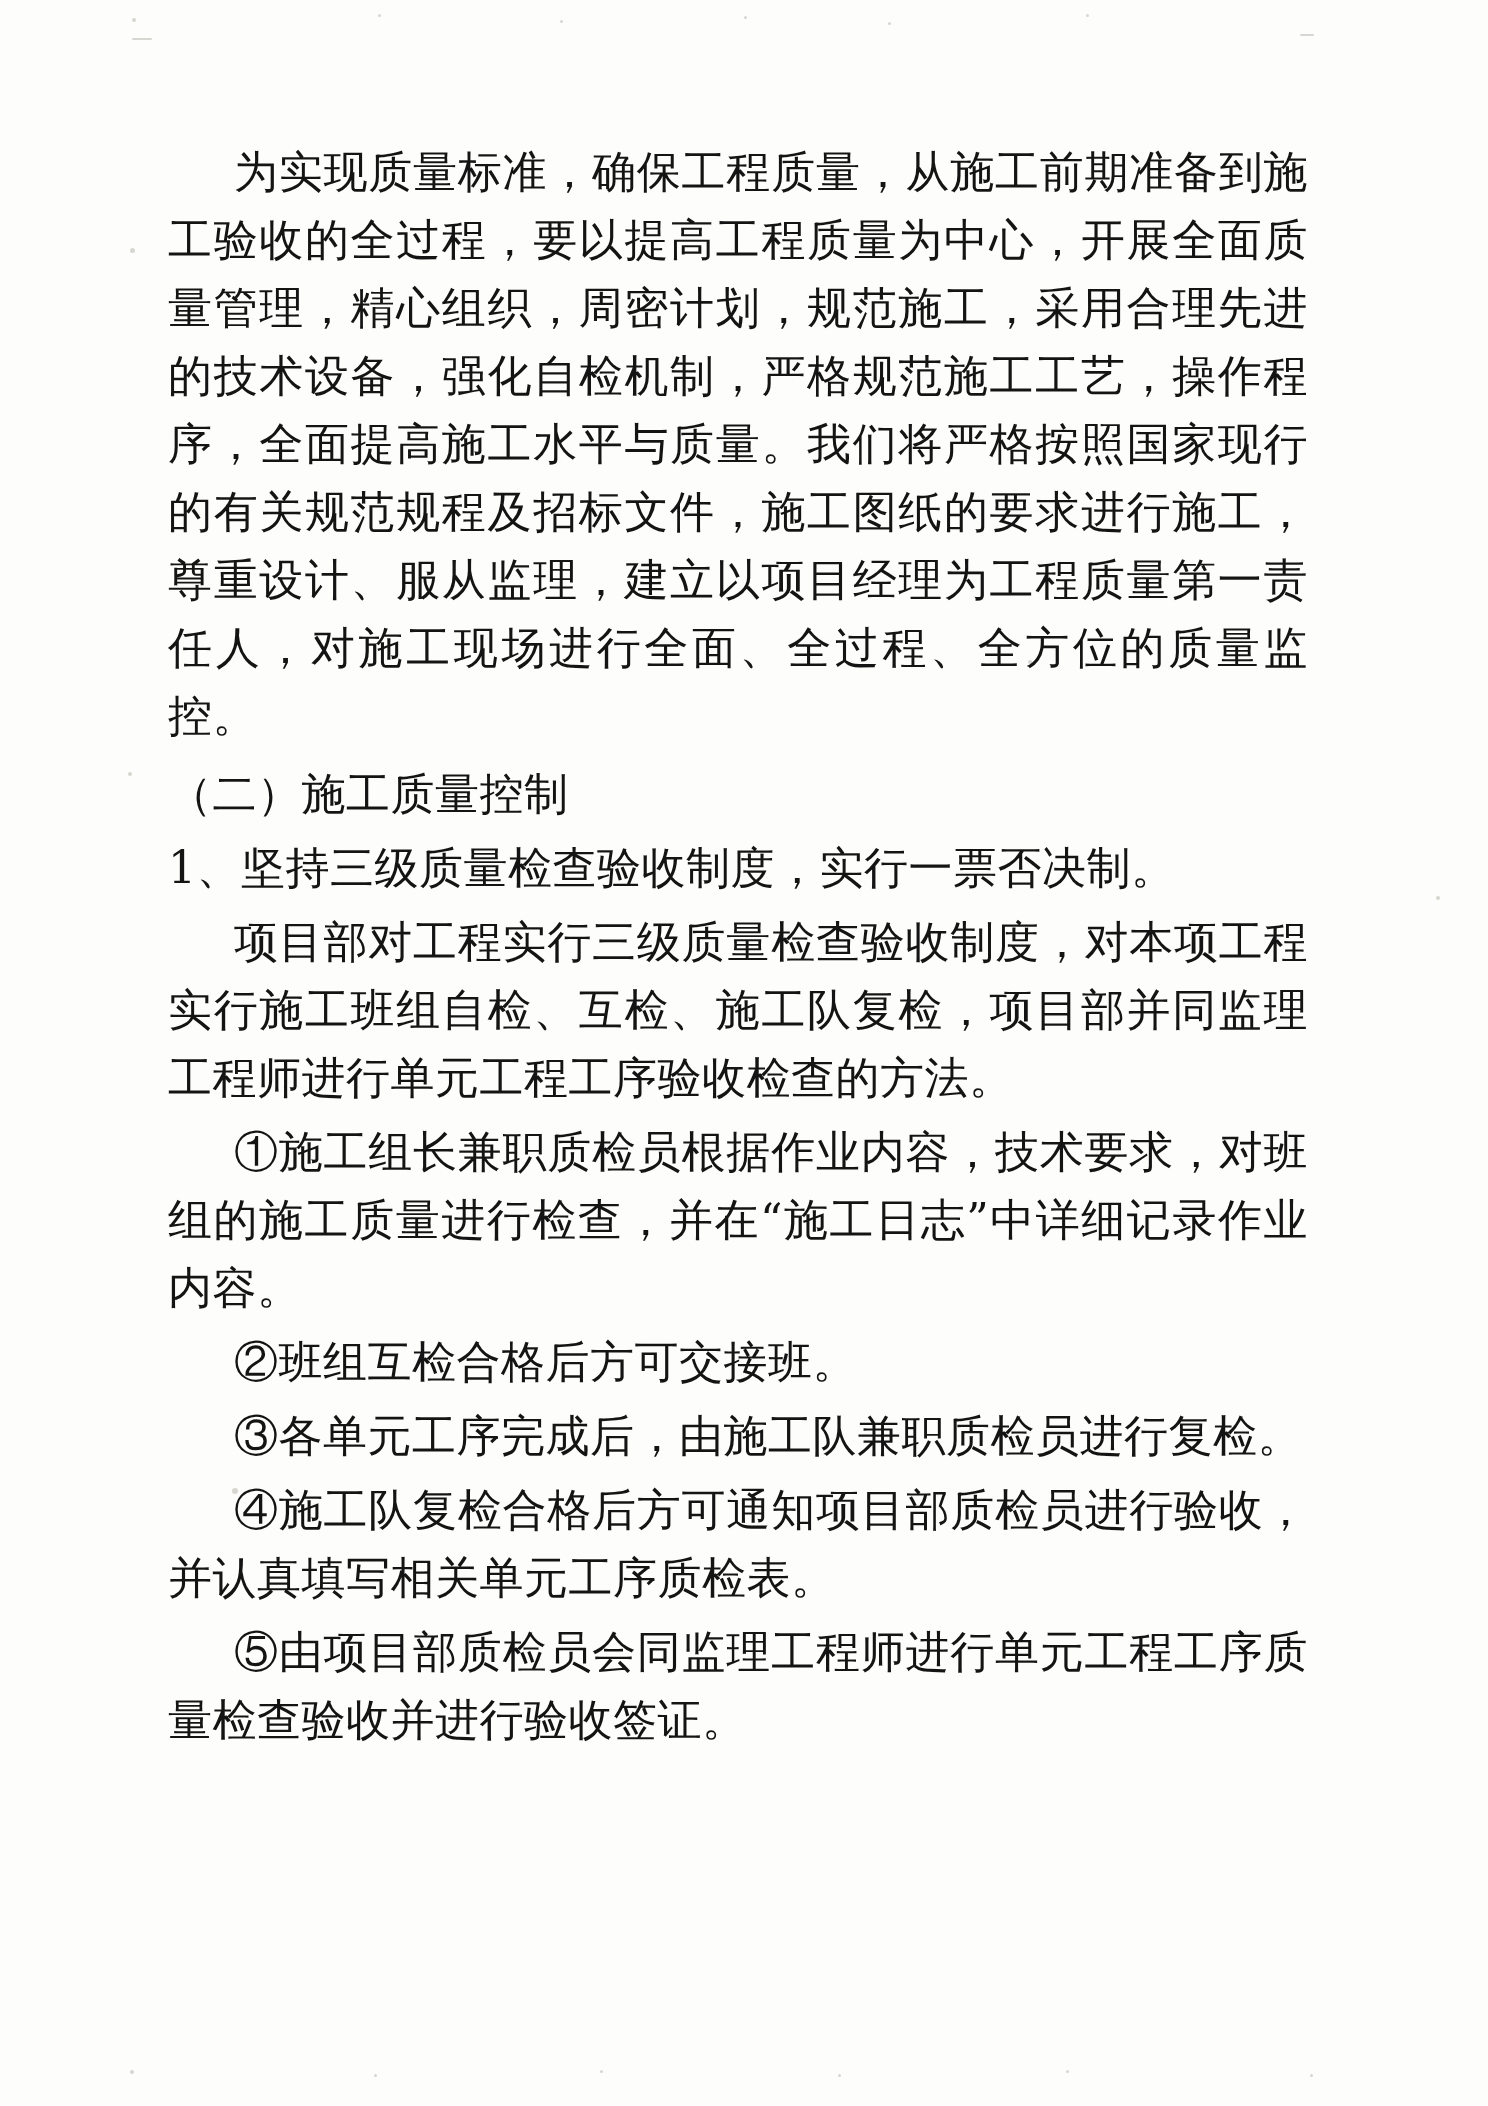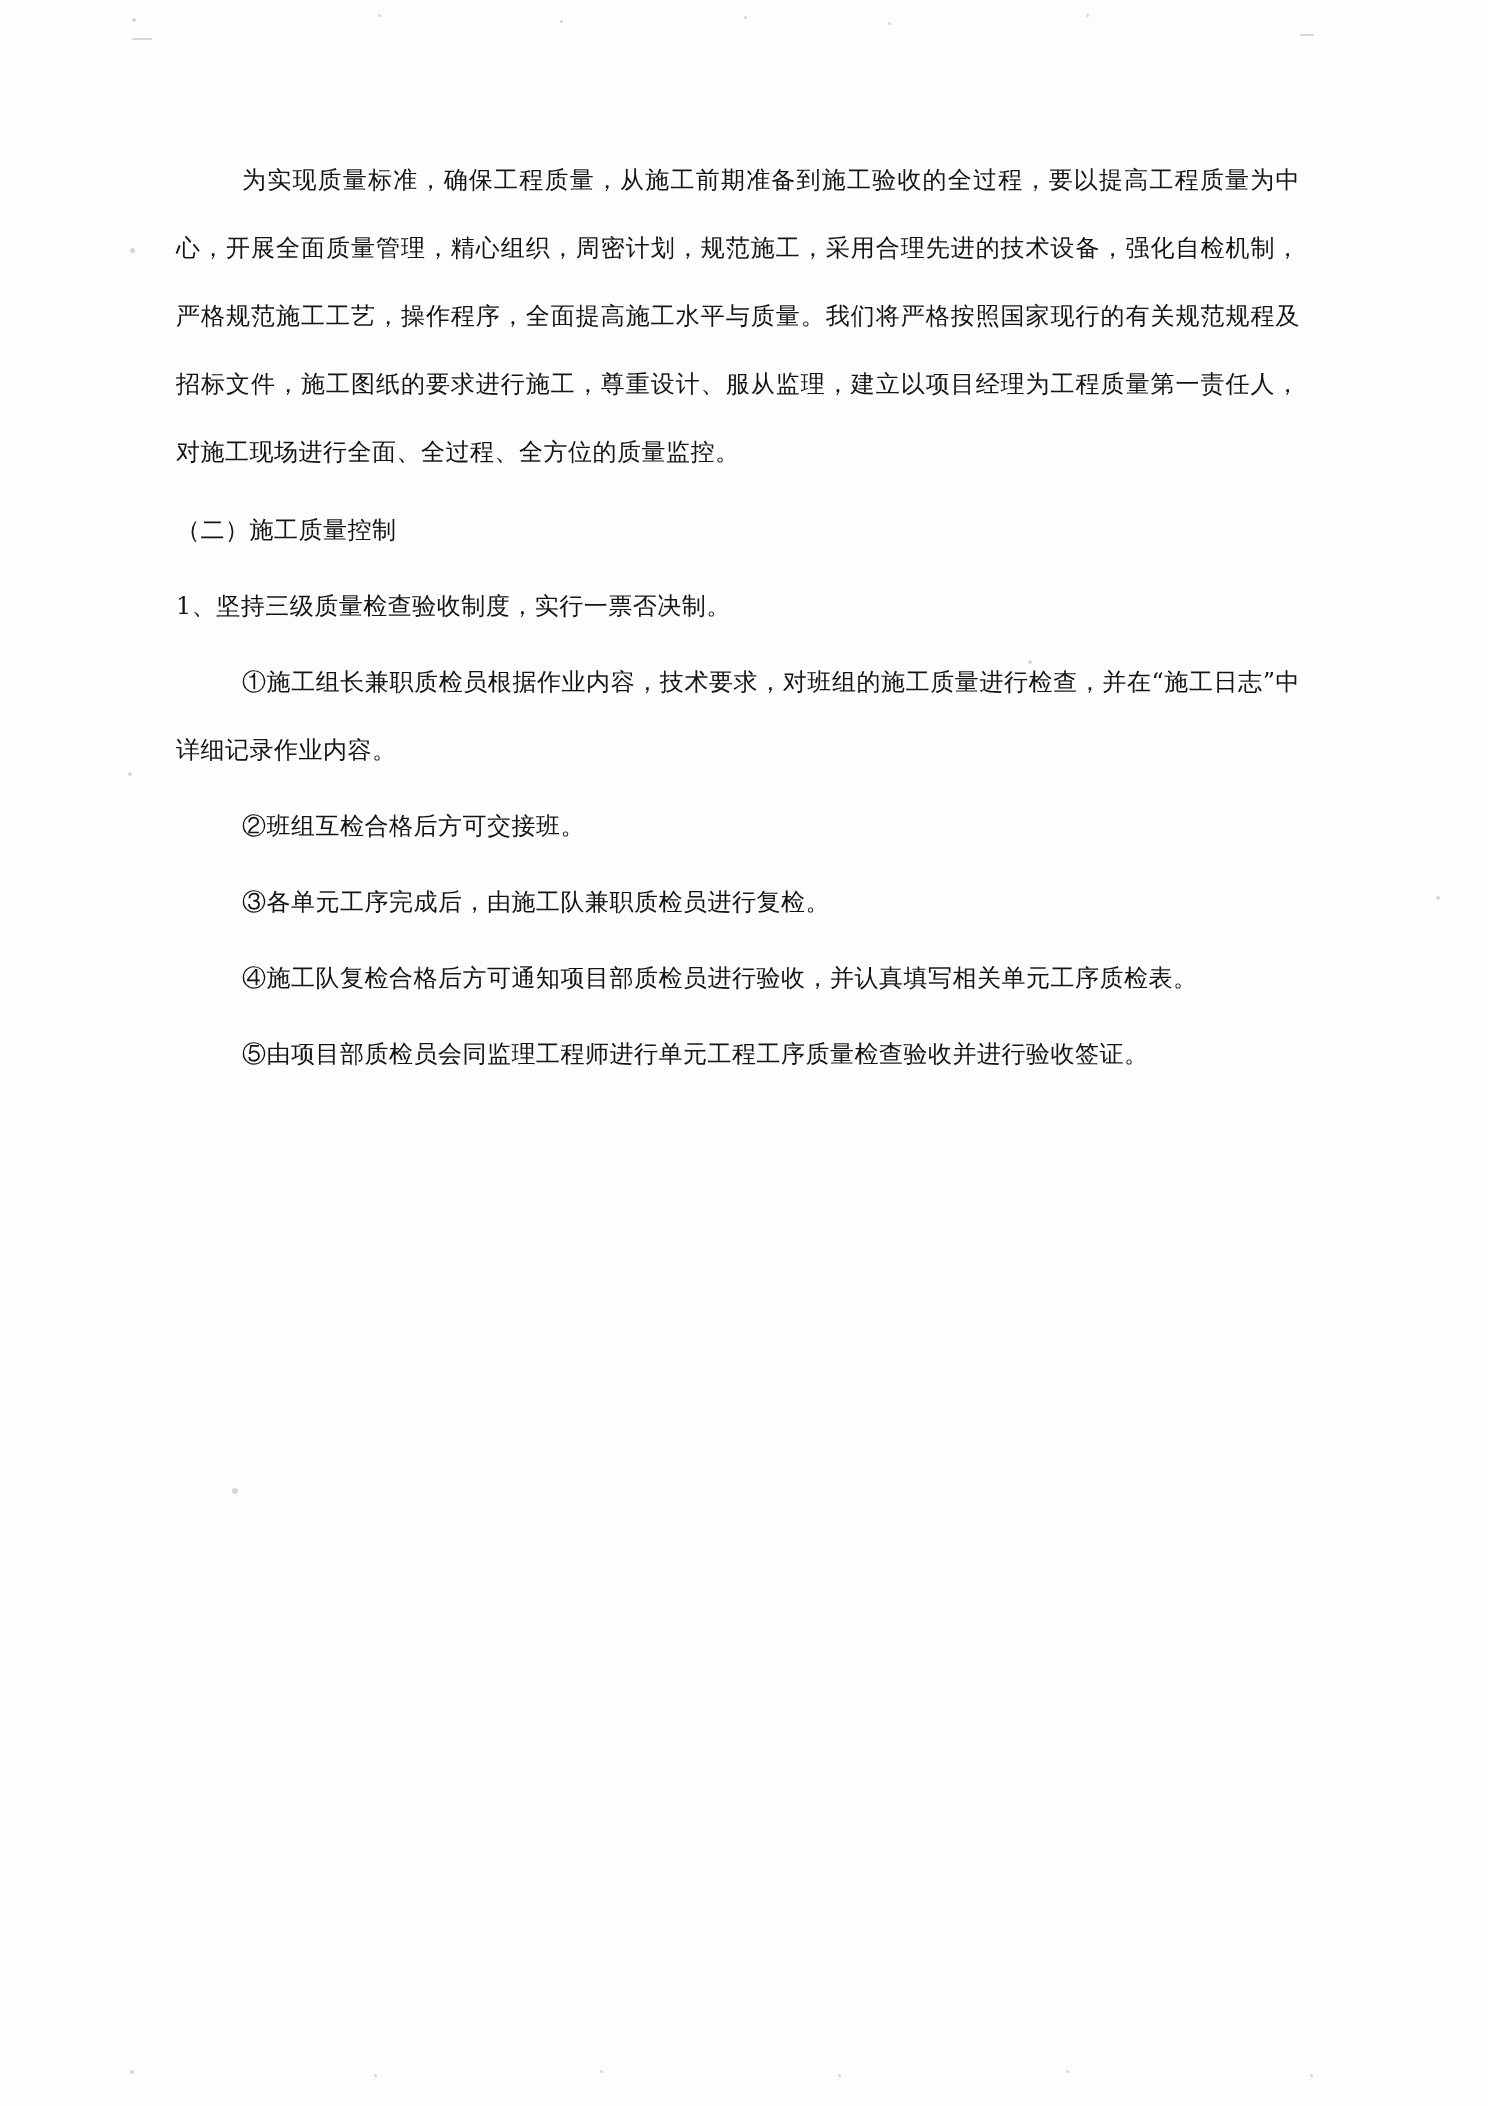--- a/index.html
+++ b/index.html
@@ -26,27 +26,27 @@
     border-radius: 50%;
     opacity: .55;
   }
   .content {
     position: absolute;
     left: 168px;
     top: 138px;
     width: 1140px;
   }
   .para {
-    font-size: 24px;
+    font-size: 44px;
     line-height: 68px;
     color: #141414;
     letter-spacing: 0.5px;
     text-align: justify;
     text-justify: inter-ideograph;
-    margin: 8px;
+    margin: 0;
     white-space: pre-wrap;
   }
   .indent {
     text-indent: 66px;
   }
   .gap-sm { margin-top: 6px; }
   .gap-md { margin-top: 10px; }
 </style>
 </head>
 <body>
@@ -70,19 +70,20 @@
   <div class="speck" style="left:374px; top:2074px; width:3px; height:3px;"></div>
   <div class="speck" style="left:600px; top:2070px; width:3px; height:3px;"></div>
   <div class="speck" style="left:838px; top:2074px; width:3px; height:3px;"></div>
   <div class="speck" style="left:1066px; top:2070px; width:3px; height:3px;"></div>
   <div class="speck" style="left:1310px; top:2074px; width:3px; height:3px;"></div>
 
   <div class="content">
     <p class="para indent">为实现质量标准，确保工程质量，从施工前期准备到施工验收的全过程，要以提高工程质量为中心，开展全面质量管理，精心组织，周密计划，规范施工，采用合理先进的技术设备，强化自检机制，严格规范施工工艺，操作程序，全面提高施工水平与质量。我们将严格按照国家现行的有关规范规程及招标文件，施工图纸的要求进行施工，尊重设计、服从监理，建立以项目经理为工程质量第一责任人，对施工现场进行全面、全过程、全方位的质量监控。</p>
     <p class="para gap-md">（二）施工质量控制</p>
     <p class="para gap-sm">1、坚持三级质量检查验收制度，实行一票否决制。</p>
+    <p class="para indent gap-sm">项目部对工程实行三级质量检查验收制度，对本项工程实行施工班组自检、互检、施工队复检，项目部并同监理工程师进行单元工程工序验收检查的方法。</p>
     <p class="para indent gap-sm">①施工组长兼职质检员根据作业内容，技术要求，对班组的施工质量进行检查，并在“施工日志”中详细记录作业内容。</p>
     <p class="para indent gap-sm">②班组互检合格后方可交接班。</p>
     <p class="para indent gap-sm">③各单元工序完成后，由施工队兼职质检员进行复检。</p>
     <p class="para indent gap-sm">④施工队复检合格后方可通知项目部质检员进行验收，并认真填写相关单元工序质检表。</p>
     <p class="para indent gap-sm">⑤由项目部质检员会同监理工程师进行单元工程工序质量检查验收并进行验收签证。</p>
   </div>
 </div>
 
 </body></html>

